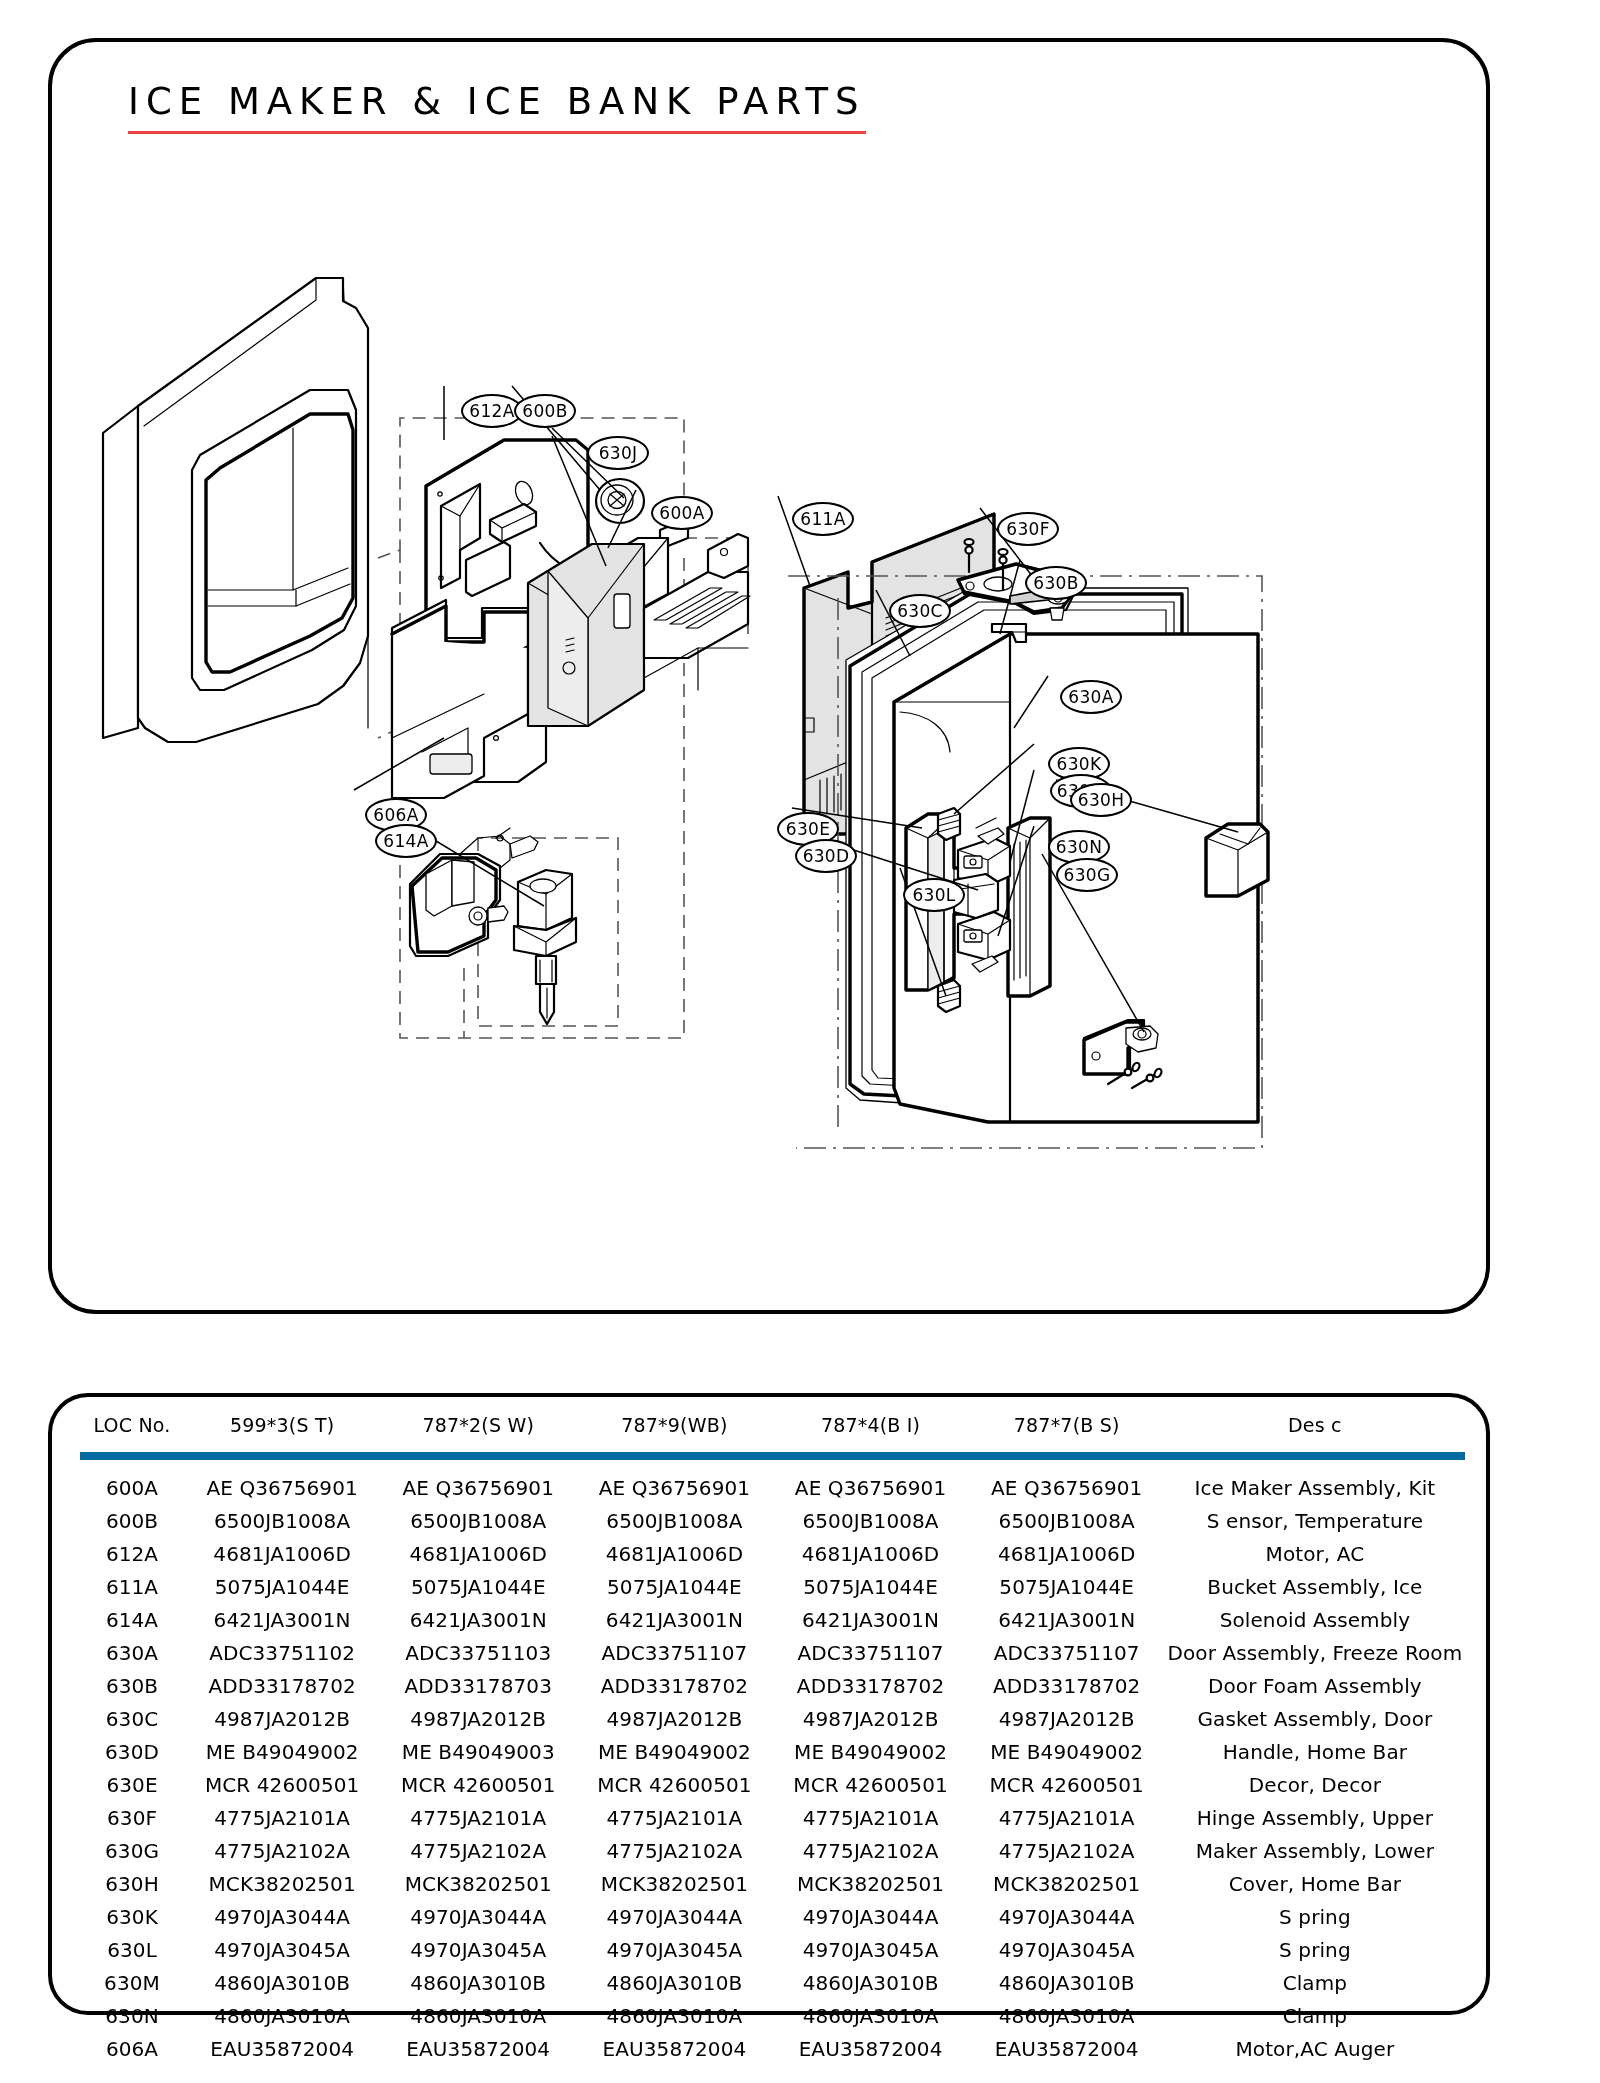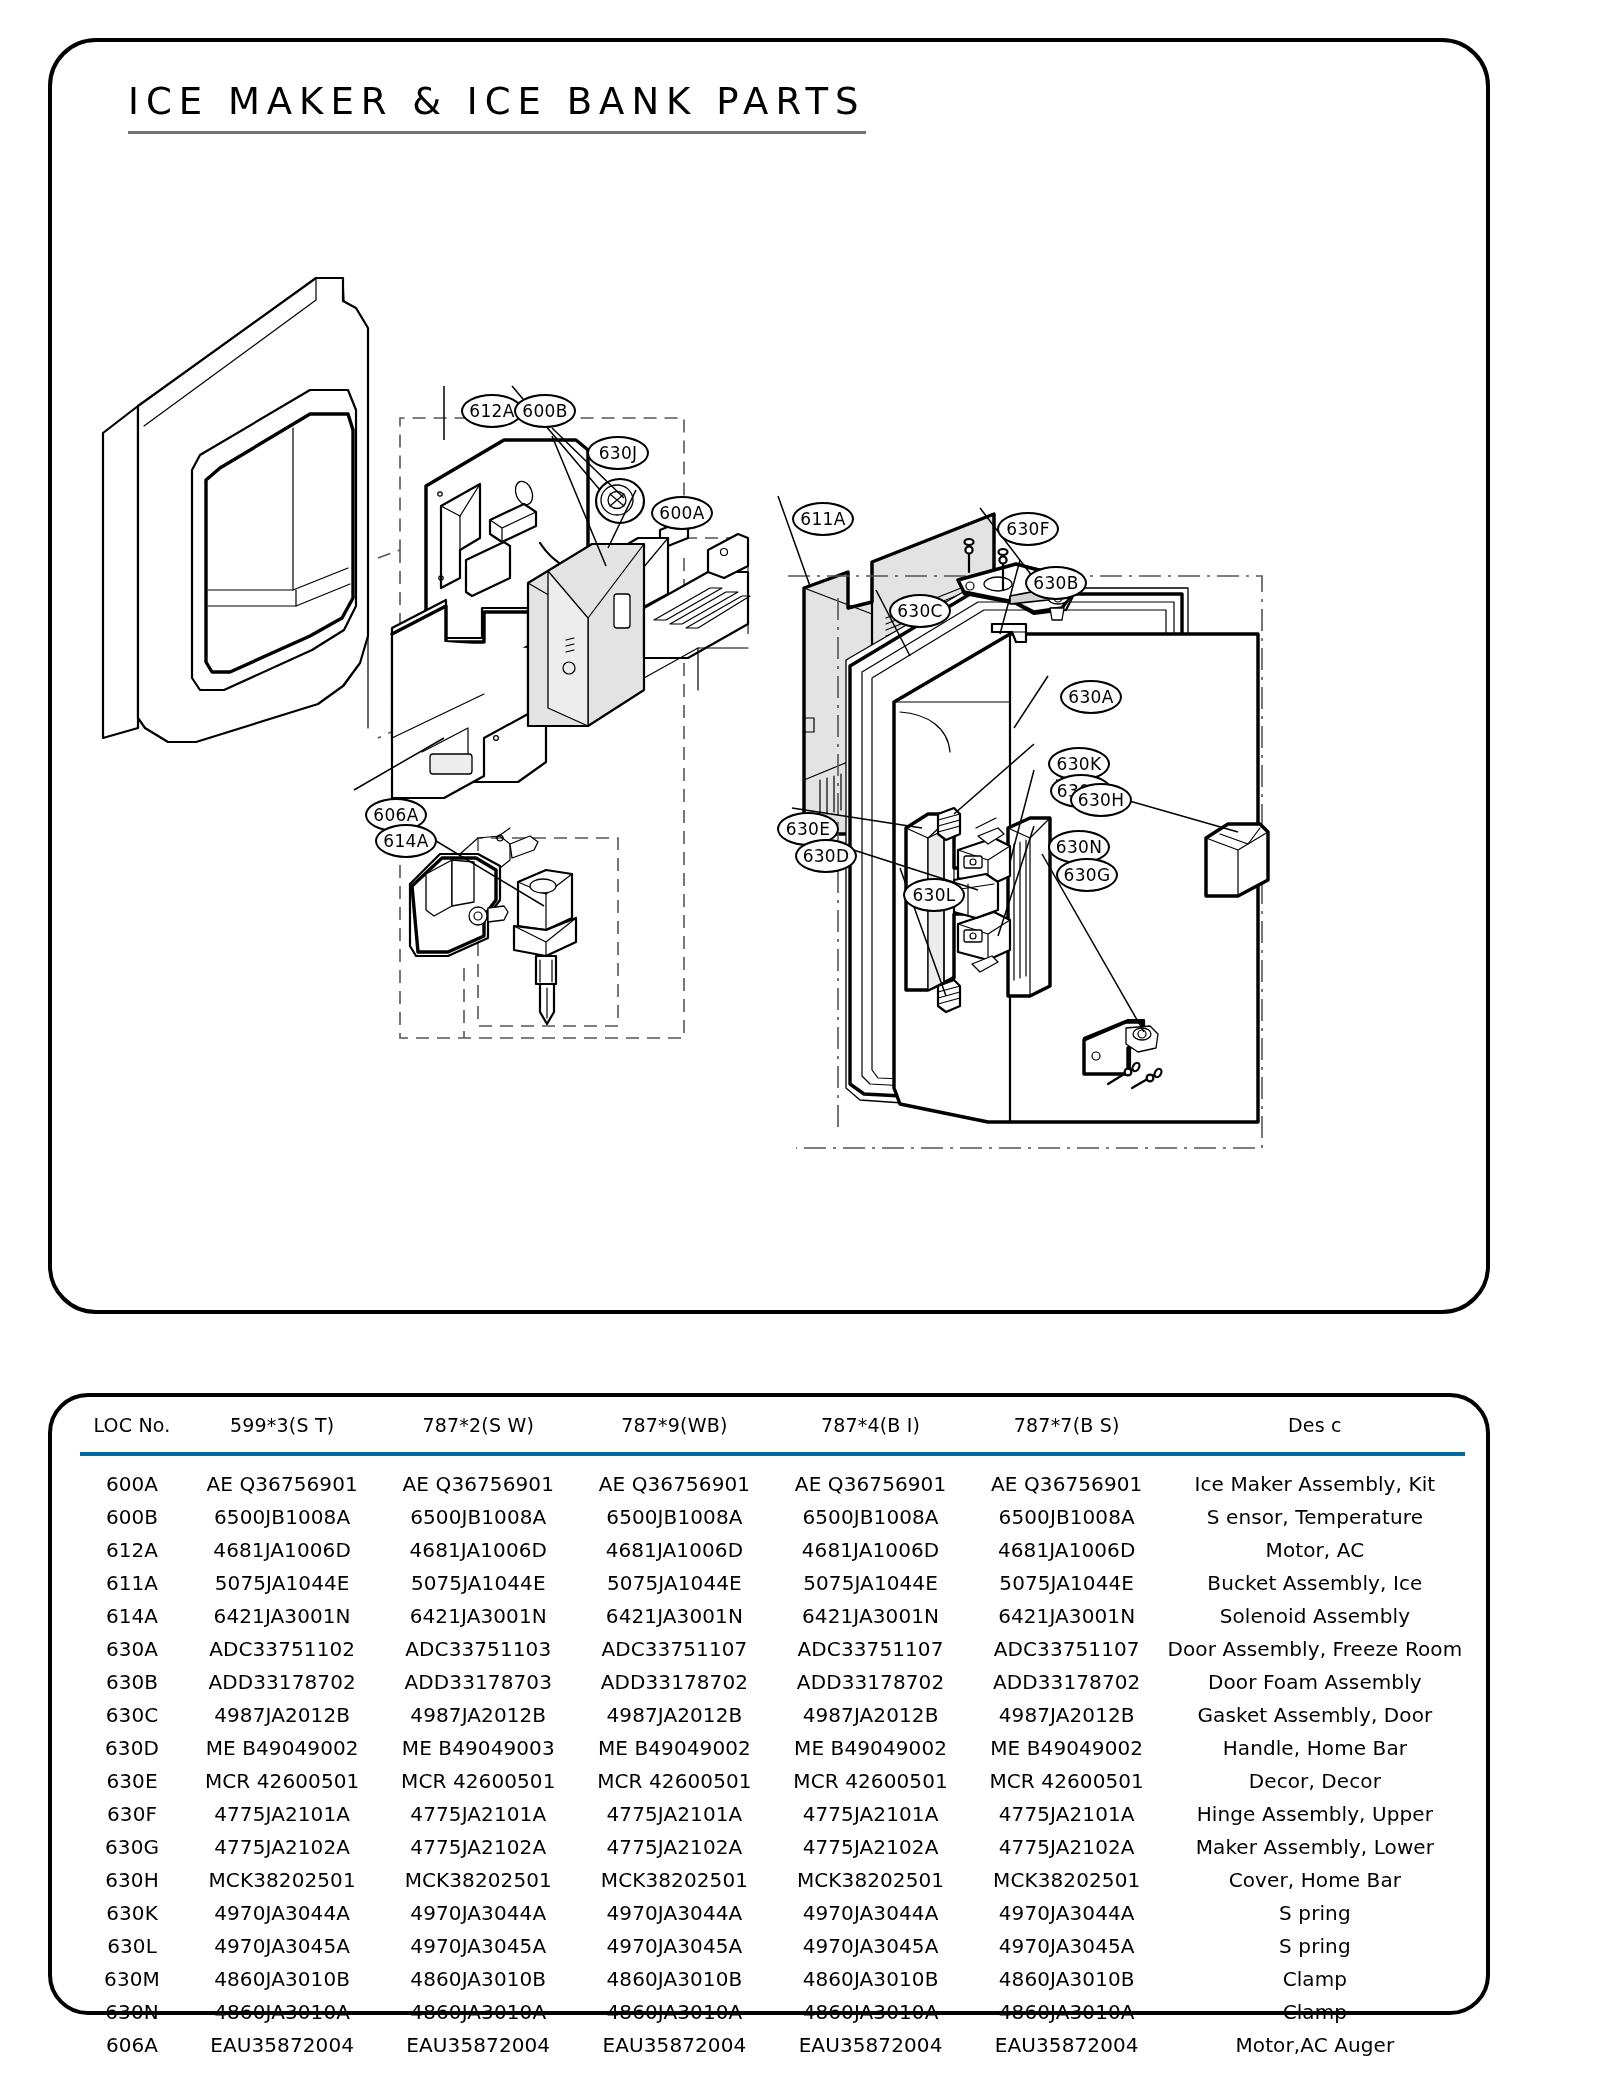--- a/index.html
+++ b/index.html
@@ -11,21 +11,21 @@
   .page{position:absolute;inset:0;}
 
   
   #diagram-panel{
     position:absolute;left:48px;top:38px;width:1442px;height:1276px;
     border:4px solid #000;border-radius:48px;box-sizing:border-box;background:#fff;
   }
   #page-title{
     position:absolute;left:128px;top:80px;
     font-size:37px;letter-spacing:7px;font-weight:500;
-    border-bottom:3px solid #737373;padding-bottom:8px;white-space:nowrap;
+    border-bottom:3px solid #ef4444;padding-bottom:8px;white-space:nowrap;
   }
 
   
   #drawing{position:absolute;left:48px;top:38px;width:1442px;height:1276px;}
 
   
   .callout{
     position:absolute;width:62px;height:34px;border:2px solid #000;border-radius:50%;
     background:#fff;display:flex;align-items:center;justify-content:center;
     font-size:17px;letter-spacing:.3px;box-sizing:border-box;
@@ -37,21 +37,21 @@
     border:4px solid #000;border-radius:40px;box-sizing:border-box;background:#fff;
   }
   #parts-table{
     position:absolute;left:80px;top:1400px;width:1385px;
     border-collapse:collapse;
   }
   #parts-table th{
     font-weight:400;font-size:19px;padding:14px 0 16px 0;text-align:center;
     letter-spacing:.2px;white-space:nowrap;
   }
-  #parts-table thead tr{border-bottom:4px solid #0369a1;}
+  #parts-table thead tr{border-bottom:8px solid #0369a1;}
   #parts-table td{
     font-size:20px;padding:4.5px 0;text-align:center;white-space:nowrap;letter-spacing:.1px;
   }
   #parts-table tbody tr:first-child td{padding-top:16px;}
   th.c-loc,td.c-loc{width:104px;text-align:center;}
   th.c-pn,td.c-pn{width:196px;}
   th.c-desc,td.c-desc{width:300px;text-align:left;padding-left:18px;}
   th.c-desc{text-align:center;padding-left:0;}
 
   #page-number{

